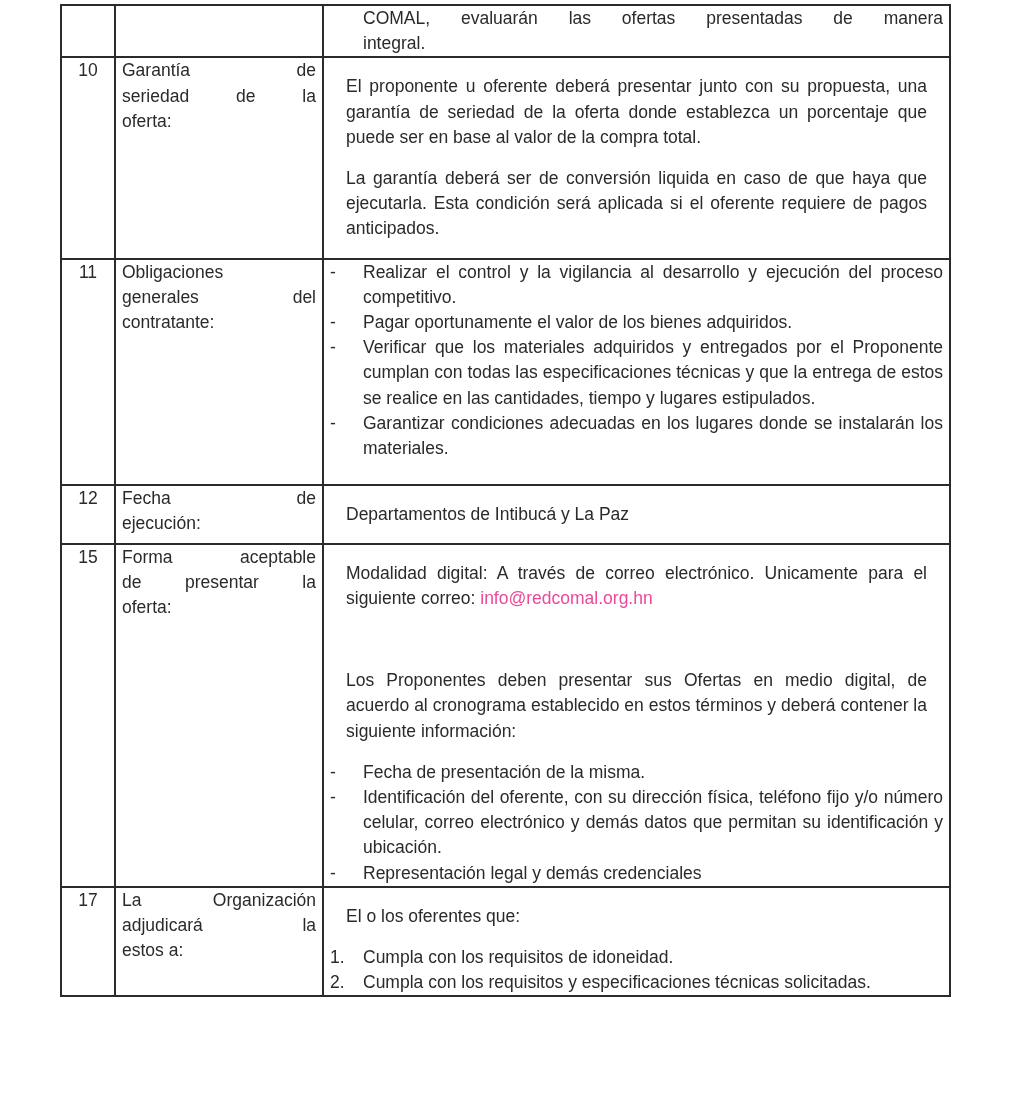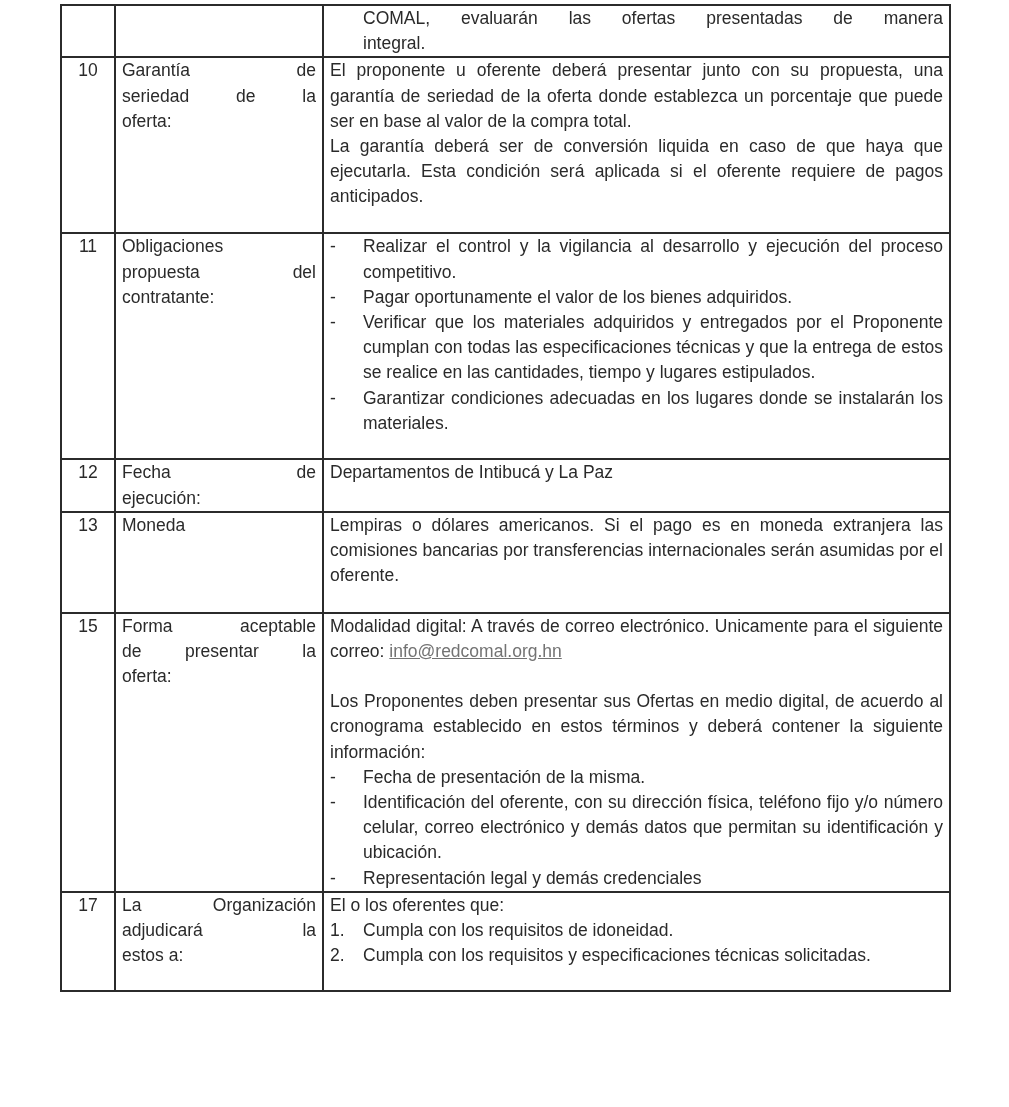--- a/index.html
+++ b/index.html
@@ -12,26 +12,26 @@
   }
   .doc-table td {
     border: 2px solid #2b2b2b; vertical-align: top; padding: 0 6px 0 6px;
   }
   col.c-num { width: 54px; }
   col.c-label { width: 208px; }
   col.c-content { width: 627px; }
   td.num { text-align: center; padding: 0; border-radius: 14px; }
   td.label { text-align: justify; text-align-last: auto; }
   .jl { text-align: justify; text-align-last: justify; display: block; }
-  .content p { margin: 0; text-align: justify; }
+  .content p { margin: 16px; text-align: justify; }
   .item { display: flex; }
   .item .mark { width: 33px; flex: none; padding-left: 0; }
   .item .txt { flex: 1; text-align: justify; }
   .indent-cont { padding-left: 33px; }
-  .link { color: #737373; text-decoration: underline; }
+  .link { color: #ec4899; }
   .spacer { height: 25px; }
 </style>
 </head>
 <body>
 
 <table class="doc-table">
   <colgroup>
       <col class="c-num">
       <col class="c-label">
       <col class="c-content">
@@ -59,21 +59,21 @@
       <td class="content">
         <p>El proponente u oferente deberá presentar junto con su propuesta, una garantía de seriedad de la oferta donde establezca un porcentaje que puede ser en base al valor de la compra total.</p>
         <p>La garantía deberá ser de conversión liquida en caso de que haya que ejecutarla. Esta condición será aplicada si el oferente requiere de pagos anticipados.</p>
       </td>
     </tr>
 
     <tr style="height:226px;">
       <td class="num">11</td>
       <td class="label">
         <span style="display:block;">Obligaciones</span>
-        <span class="jl">propuesta del</span>
+        <span class="jl">generales del</span>
         <span>contratante:</span>
       </td>
       <td class="content">
         <div class="item">
           <span class="mark">-</span>
           <span class="txt">Realizar el control y la vigilancia al desarrollo y ejecución del proceso competitivo.</span>
         </div>
         <div class="item">
           <span class="mark">-</span>
           <span class="txt">Pagar oportunamente el valor de los bienes adquiridos.</span>
@@ -93,29 +93,20 @@
       <td class="num">12</td>
       <td class="label">
         <span class="jl">Fecha de</span>
         <span>ejecución:</span>
       </td>
       <td class="content">
         <p>Departamentos de Intibucá y La Paz</p>
       </td>
     </tr>
 
-    <tr style="height:101px;">
-      <td class="num">13</td>
-      <td class="label">
-        <span>Moneda</span>
-      </td>
-      <td class="content">
-        <p>Lempiras o dólares americanos. Si el pago es en moneda extranjera las comisiones bancarias por transferencias internacionales serán asumidas por el oferente.</p>
-      </td>
-    </tr>
 
 
     <tr style="height:275px;">
       <td class="num">15</td>
       <td class="label">
         <span class="jl">Forma aceptable</span>
         <span class="jl">de presentar la</span>
         <span>oferta:</span>
       </td>
       <td class="content">

